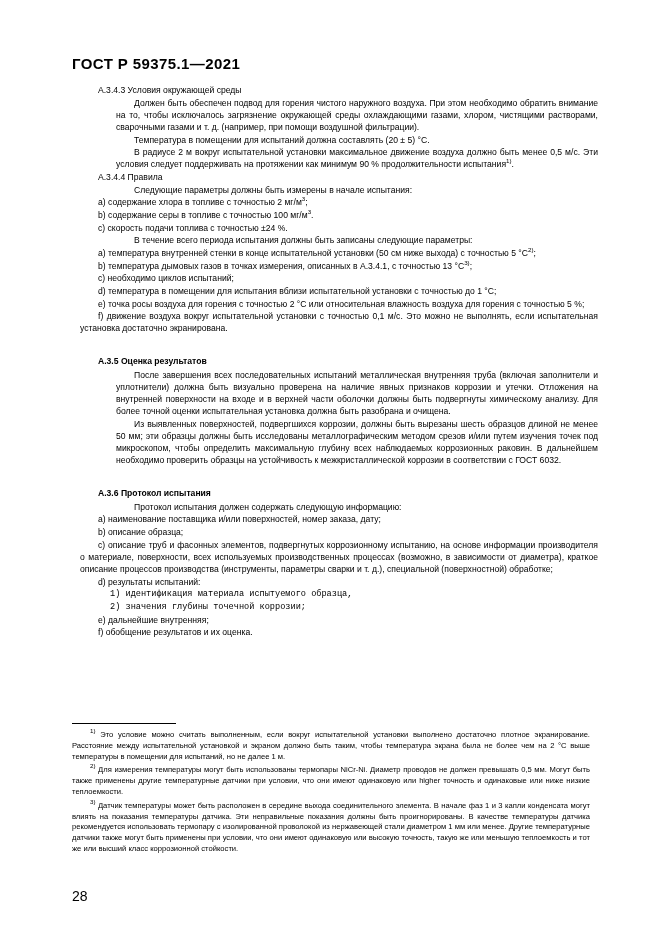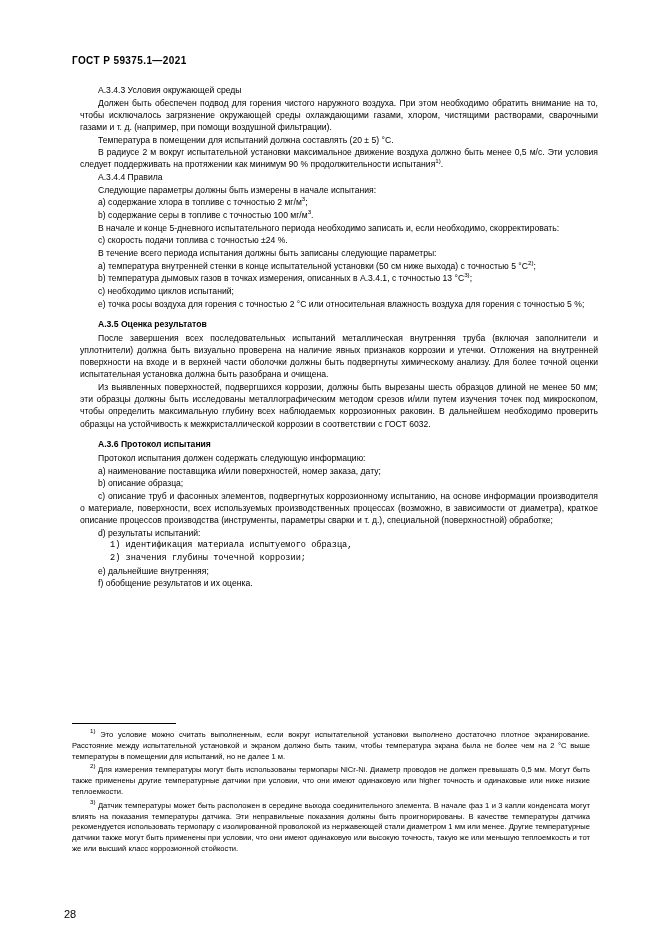--- a/index.html
+++ b/index.html
@@ -19,49 +19,50 @@
     position: relative;
     width: 661px;
     height: 935px;
     box-sizing: border-box;
     padding: 0;
   }
   .header {
     position: absolute;
     top: 55px;
     left: 72px;
-    font-size: 10px;
+    font-size: 15px;
     font-weight: bold;
     letter-spacing: 0.4px;
   }
   .content {
     position: absolute;
     top: 84px;
     left: 80px;
     width: 518px;
   }
   p {
     margin: 0 0 0.5px 0;
     font-size: 8.6px;
     line-height: 12.15px;
     text-align: justify;
     text-justify: inter-word;
     hyphens: auto;
   }
   .indent {
     text-indent: 18px;
+    margin-left: 36px;
   }
   .sub-head {
     text-indent: 18px;
     font-weight: normal;
   }
   .bold-head {
     text-indent: 18px;
     font-weight: bold;
-    margin-top: 8px;
+    margin-top: 20px;
     margin-bottom: 2px;
   }
   .footnote-rule {
     position: absolute;
     left: 72px;
     top: 723px;
     width: 104px;
     height: 0;
     border-top: 1px solid #000;
   }
@@ -78,24 +79,23 @@
     text-indent: 18px;
     margin: 0 0 3px 0;
   }
   sup {
     font-size: 6.2px;
     vertical-align: super;
     line-height: 0;
   }
   .pagenum {
     position: absolute;
-    left: 64px;
+    left: 72px;
     top: 888px;
-    font-size: 11px;
-    margin-top: 20px;
+    font-size: 14px;
   }
   .list-ind {
     text-indent: 18px;
   }
   .list-ind2 {
     text-indent: 30px;
     font-family: Liberation Mono, monospace;
   }
 </style>
 </head>
@@ -109,27 +109,28 @@
 
     <p class="sub-head">А.3.4.3  Условия окружающей среды</p>
     <p class="indent">Должен быть обеспечен подвод для горения чистого наружного воздуха. При этом необходимо обратить внимание на то, чтобы исключалось загрязнение окружающей среды охлаждающими газами, хлором, чистящими растворами, сварочными газами и т. д. (например, при помощи воздушной фильтрации).</p>
     <p class="indent">Температура в помещении для испытаний должна составлять (20 ± 5) °С.</p>
     <p class="indent"><span>В радиусе 2 м вокруг испытательной установки максимальное движение воздуха должно быть менее 0,5 м/с. Эти условия следует поддерживать на протяжении как минимум 90 % продолжительности испытания</span><sup>1)</sup><span>.</span></p>
 
     <p class="sub-head">А.3.4.4  Правила</p>
     <p class="indent">Следующие параметры должны быть измерены в начале испытания:</p>
     <p class="list-ind"><span>a)  содержание хлора в топливе с точностью 2 мг/м</span><sup>3</sup><span>;</span></p>
     <p class="list-ind"><span>b)  содержание серы в топливе с точностью 100 мг/м</span><sup>3</sup><span>.</span></p>
-    <p class="indent">В начале и конце 5-дневного испытательного периода необходимо записать и, если необходимо, скорректировать:</p>
     <p class="list-ind">c)  скорость подачи топлива с точностью ±24 %.</p>
     <p class="indent">В течение всего периода испытания должны быть записаны следующие параметры:</p>
     <p class="list-ind"><span>a)  температура внутренней стенки в конце испытательной установки (50 см ниже выхода) с точностью 5 °С</span><sup>2)</sup><span>;</span></p>
     <p class="list-ind"><span>b)  температура дымовых газов в точках измерения, описанных в А.3.4.1, с точностью 13 °С</span><sup>3)</sup><span>;</span></p>
     <p class="list-ind">c)  необходимо циклов испытаний;</p>
+    <p class="list-ind">d)  температура в помещении для испытания вблизи испытательной установки с точностью до 1 °С;</p>
     <p class="list-ind">e)  точка росы воздуха для горения с точностью 2 °С или относительная влажность воздуха для горения с точностью 5 %;</p>
+    <p class="list-ind">f)  движение воздуха вокруг испытательной установки с точностью 0,1 м/с. Это можно не выполнять, если испытательная установка достаточно экранирована.</p>
 
     <p class="bold-head">А.3.5  Оценка результатов</p>
     <p class="indent">После завершения всех последовательных испытаний металлическая внутренняя труба (включая заполнители и уплотнители) должна быть визуально проверена на наличие явных признаков коррозии и утечки. Отложения на внутренней поверхности на входе и в верхней части оболочки должны быть подвергнуты химическому анализу. Для более точной оценки испытательная установка должна быть разобрана и очищена.</p>
     <p class="indent">Из выявленных поверхностей, подвергшихся коррозии, должны быть вырезаны шесть образцов длиной не менее 50 мм; эти образцы должны быть исследованы металлографическим методом срезов и/или путем изучения точек под микроскопом, чтобы определить максимальную глубину всех наблюдаемых коррозионных раковин. В дальнейшем необходимо проверить образцы на устойчивость к межкристаллической коррозии в соответствии с ГОСТ 6032.</p>
 
     <p class="bold-head">А.3.6  Протокол испытания</p>
     <p class="indent">Протокол испытания должен содержать следующую информацию:</p>
     <p class="list-ind">a)  наименование поставщика и/или поверхностей, номер заказа, дату;</p>
     <p class="list-ind">b)  описание образца;</p>
     <p class="list-ind">c)  описание труб и фасонных элементов, подвергнутых коррозионному испытанию, на основе информации производителя о материале, поверхности, всех используемых производственных процессах (возможно, в зависимости от диаметра), краткое описание процессов производства (инструменты, параметры сварки и т. д.), специальной (поверхностной) обработке;</p>

